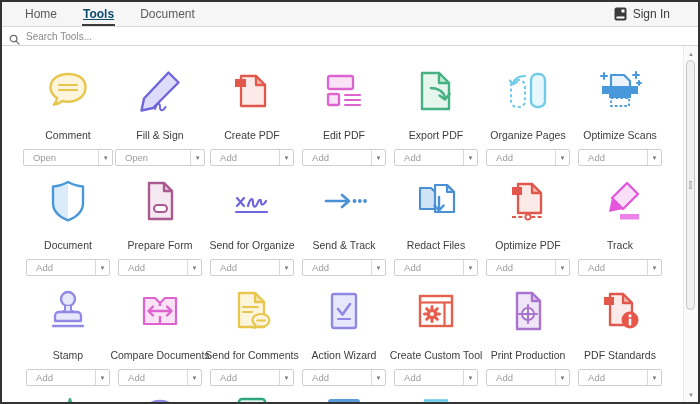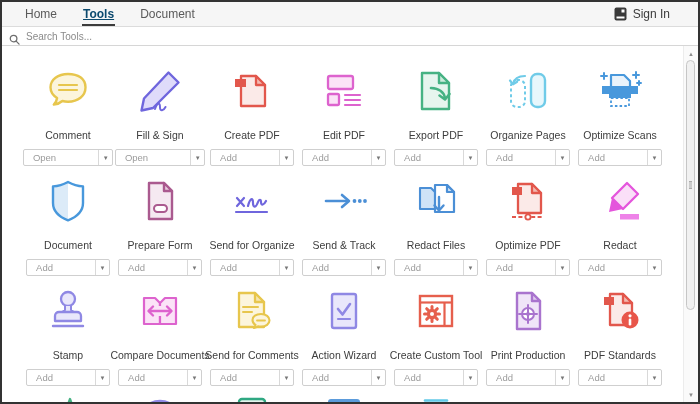--- a/index.html
+++ b/index.html
@@ -280,21 +280,21 @@
           </div>
         </div>
         <div class="cell">
           <div class="tool-icon">
             <svg viewBox="0 0 48 48">
               <path d="M31 6l11 11-15 15-11-11z" fill="#FADFF8" stroke="#E455DC" stroke-width="2.3" stroke-linejoin="round"></path>
               <path d="M16 21l11 11-14 3z" fill="#E455DC"></path>
               <rect x="24" y="37" width="19" height="5.5" fill="#EE82E8"></rect>
             </svg>
           </div>
-          <div class="tool-label">Redact</div>
+          <div class="tool-label">Track</div>
           <div class="split-btn">
             <span class="lbl">Add</span>
             <span class="arrow">▼</span>
           </div>
         </div>
         <div class="cell">
           <div class="tool-icon">
             <svg viewBox="0 0 48 48">
               <circle cx="24" cy="12" r="7" fill="#E9E7FB" stroke="#8F88E4" stroke-width="2.3"></circle>
               <path d="M21 19v4l-3 2h12l-3-2v-4" fill="#E9E7FB" stroke="#8F88E4" stroke-width="2" stroke-linejoin="round"></path>

